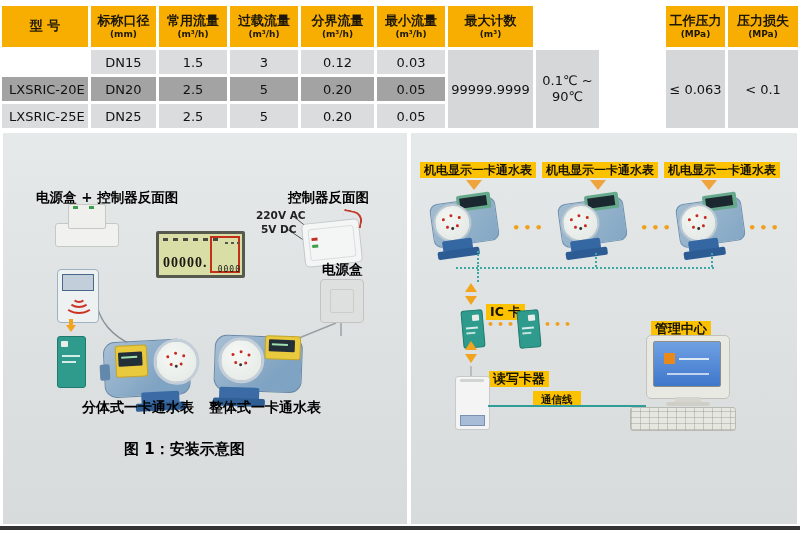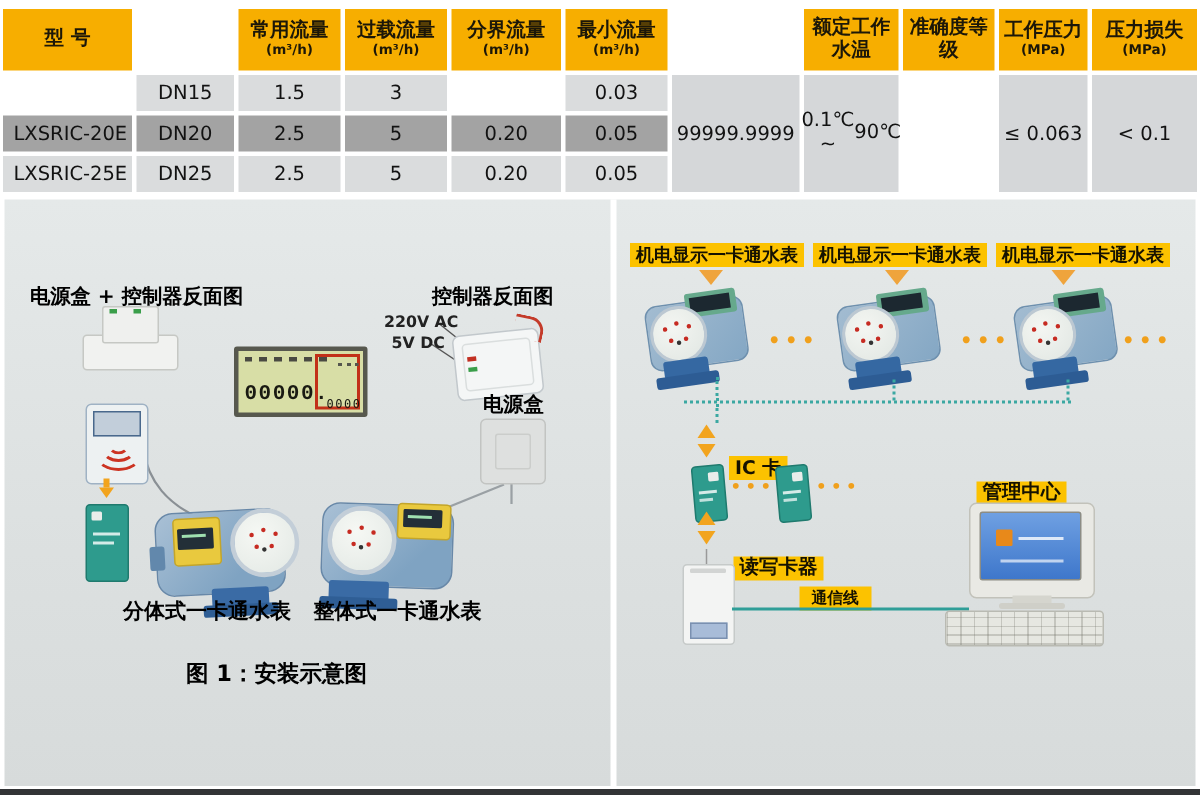--- a/index.html
+++ b/index.html
@@ -8,21 +8,21 @@
   
   .spec-table{position:absolute;left:2px;top:6px;width:796px;display:grid;
     grid-template-columns:86px 65px 68px 68px 73px 68px 85px 63px 61px 59px 70px;
     grid-template-rows:41px 24px 24px 24px;gap:3px;background:#fff;}
   .th{background:#F7AE00;color:#1C1708;font-weight:bold;font-size:13px;line-height:1.12;
       display:flex;flex-direction:column;align-items:center;justify-content:center;text-align:center;}
   .th .unit{font-size:9px;font-weight:bold;}
   .td{display:flex;align-items:center;justify-content:center;font-size:13px;color:#121212;}
   .c0{justify-content:flex-start;padding-left:7px;}
   .rA{background:#DADCDD;} .rB{background:#a3a3a3;} .rM{background:#D5D7D9;}
-  .temp-cell{flex-direction:row;line-height:1.25;text-align:center;}
+  .temp-cell{flex-direction:column;line-height:1.25;text-align:center;}
   
   .panel{position:absolute;left:3px;top:133px;width:794px;height:391px;
          background:linear-gradient(180deg,#E5E9E9 0%,#DCE0E0 60%,#D7DBDB 100%);}
   .divider{position:absolute;left:407px;top:133px;width:4px;height:391px;background:#fff;}
   .bottombar{position:absolute;left:0;top:526px;width:800px;height:4px;background:#323436;}
   
   .blabel{position:absolute;font-weight:bold;color:#000;font-size:13.5px;white-space:nowrap;}
   .slabel{position:absolute;font-weight:bold;color:#222;font-size:10.5px;white-space:nowrap;}
   .cap{position:absolute;font-weight:bold;color:#000;font-size:15px;white-space:nowrap;}
   .ylabel{position:absolute;background:#FCC200;color:#161200;font-weight:bold;
@@ -47,21 +47,21 @@
   .gcard{position:absolute;left:57px;top:336px;width:27px;height:50px;background:#2E9B8D;
          border:1px solid #1F7A6E;border-radius:3px;}
   .gcard .chip{position:absolute;left:3px;top:4px;width:7px;height:6px;background:#E9EDEA;border-radius:1px;}
   .gcard .t1,.gcard .t2{position:absolute;left:4px;height:2px;background:rgba(255,255,255,.8);}
   .gcard .t1{top:18px;width:18px;} .gcard .t2{top:24px;width:14px;}
   .lcd{position:absolute;left:156px;top:231px;width:83px;height:41px;background:#D8DEA6;
        border:3px solid #57584E;border-radius:2px;}
   .lcd .status{position:absolute;left:4px;top:4px;width:56px;height:3px;
        background:repeating-linear-gradient(90deg,#4A4A42 0 5px,transparent 5px 10px);}
   .lcd .redbox{position:absolute;right:2px;top:2px;bottom:2px;width:26px;border:2px solid #C23018;}
-  .lcd .digits{position:absolute;left:4px;bottom:4px;font-family:Liberation Mono, monospace;
+  .lcd .digits{position:absolute;left:4px;bottom:4px;font-family:Liberation Serif, serif;
        font-weight:bold;font-size:14px;color:#1A1A12;letter-spacing:1px;}
   .lcd .frac{position:absolute;right:1px;bottom:1px;font-family:"DejaVu Sans Mono",monospace;
        font-size:8px;color:#1A1A12;letter-spacing:1px;}
   .lcd .fmark{position:absolute;right:3px;top:8px;width:14px;height:2px;
        background:repeating-linear-gradient(90deg,#55564E 0 3px,transparent 3px 6px);}
   .devE{position:absolute;left:303px;top:221px;width:56px;height:42px;background:#F4F6F6;
         border:1px solid #C2C8CC;border-radius:5px;transform:rotate(-6deg);}
   .devE .inner{position:absolute;left:5px;top:5px;right:5px;bottom:5px;border:1px solid #DADEDE;border-radius:3px;}
   .devE .d1{position:absolute;left:8px;top:14px;width:6px;height:3px;background:#C23022;}
   .devE .d2{position:absolute;left:8px;top:21px;width:6px;height:3px;background:#3A9E4A;}
@@ -133,54 +133,57 @@
 </style>
 </head>
 <body>
 
 <div id="page">
 
   <div class="spec-table">
     <div class="th" style="grid-area:1/1">
         <span>型  号</span>
       </div>
+    <div class="th" style="grid-area:1/2">
+        <span>标称口径</span>
+        <span class="unit">(mm)</span>
+      </div>
     <div class="th" style="grid-area:1/3">
         <span>常用流量</span>
         <span class="unit">(m³/h)</span>
       </div>
     <div class="th" style="grid-area:1/4">
         <span>过载流量</span>
         <span class="unit">(m³/h)</span>
       </div>
     <div class="th" style="grid-area:1/5">
         <span>分界流量</span>
         <span class="unit">(m³/h)</span>
       </div>
     <div class="th" style="grid-area:1/6">
         <span>最小流量</span>
         <span class="unit">(m³/h)</span>
       </div>
-    <div class="th" style="grid-area:1/8">
-        <span>额定工作水温</span>
-      </div>
-    <div class="th" style="grid-area:1/9">
-        <span>准确度等级</span>
+    <div class="th" style="grid-area:1/7">
+        <span>最大计数</span>
+        <span class="unit">(m³)</span>
       </div>
     <div class="th" style="grid-area:1/10">
         <span>工作压力</span>
         <span class="unit">(MPa)</span>
       </div>
     <div class="th" style="grid-area:1/11">
         <span>压力损失</span>
         <span class="unit">(MPa)</span>
       </div>
 
     <div class="td rA" style="grid-area:2/2">DN15</div>
     <div class="td rA" style="grid-area:2/3">1.5</div>
     <div class="td rA" style="grid-area:2/4">3</div>
+    <div class="td rA" style="grid-area:2/5">0.12</div>
     <div class="td rA" style="grid-area:2/6">0.03</div>
 
     <div class="td c0 rB" style="grid-area:3/1">LXSRIC-20E</div>
     <div class="td rB" style="grid-area:3/2">DN20</div>
     <div class="td rB" style="grid-area:3/3">2.5</div>
     <div class="td rB" style="grid-area:3/4">5</div>
     <div class="td rB" style="grid-area:3/5">0.20</div>
     <div class="td rB" style="grid-area:3/6">0.05</div>
 
     <div class="td c0 rA" style="grid-area:4/1">LXSRIC-25E</div>
@@ -205,21 +208,21 @@
 
   <svg width="800" height="540" style="position:absolute;left:0;top:0">
     <path d="M95,298 C99,322 112,336 134,346" stroke="#8A9095" stroke-width="1.5" fill="none"></path>
     <path d="M299,338 L336,323" stroke="#9AA0A4" stroke-width="1.5" fill="none"></path>
     <path d="M341,321 L341,336" stroke="#9AA0A4" stroke-width="1.5" fill="none"></path>
     <path d="M293,216 L313,232" stroke="#555" stroke-width="1" fill="none"></path>
     <path d="M287,229 L311,245" stroke="#555" stroke-width="1" fill="none"></path>
     <path d="M471,366 L471,377" stroke="#999" stroke-width="1" fill="none"></path>
   </svg>
 
-  <div class="blabel" style="left:20px;top:189px">电源盒 + 控制器反面图</div>
+  <div class="blabel" style="left:36px;top:189px">电源盒 + 控制器反面图</div>
 
   <div class="devA">
     <div class="base"></div>
       <div class="top"></div>
       <div class="g1"></div>
       <div class="g2"></div>
   </div>
 
 
   <div class="ctrl">

